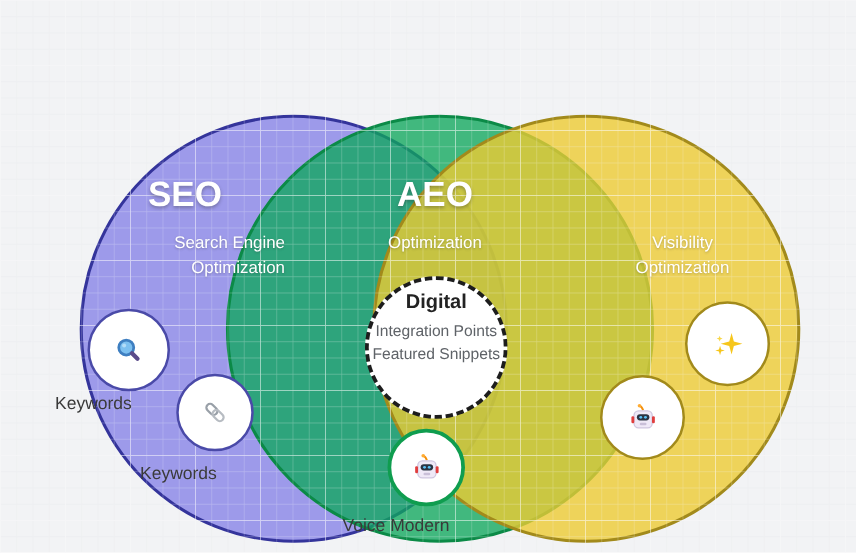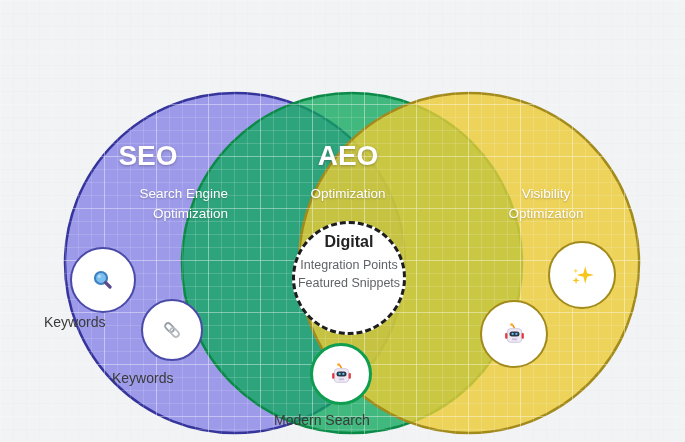--- a/index.html
+++ b/index.html
@@ -108,21 +108,21 @@
       <circle cx="9.2" cy="2.5" r="1.4" fill="#ffac33"></circle>
       <rect x="5" y="6.5" width="14" height="13" rx="3.5" fill="#efe9f7" stroke="#cfc6df" stroke-width="1"></rect>
       <rect x="3" y="10.5" width="2.2" height="5.5" rx="1" fill="#e03e3e"></rect>
       <rect x="18.8" y="10.5" width="2.2" height="5.5" rx="1" fill="#e03e3e"></rect>
       <rect x="7.2" y="9" width="9.6" height="4.8" rx="2.4" fill="#2b3442"></rect>
       <circle cx="10.2" cy="11.4" r="1.1" fill="#5bc2f7"></circle>
       <circle cx="13.8" cy="11.4" r="1.1" fill="#5bc2f7"></circle>
       <rect x="9.4" y="15.6" width="5.2" height="1.8" rx="0.9" fill="#c9bfd8"></rect>
     </svg>
   </div>
-  <div id="voice-label" class="abs node-label">Modern Search</div>
+  <div id="voice-label" class="abs node-label">Voice Modern</div>
 
   <div id="ai-circle" class="abs node-circle">
     <svg width="25" height="25" viewBox="0 0 24 24">
       <path d="M12 6 Q11 3 9.3 2.6" fill="none" stroke="#f4900c" stroke-width="1.5"></path>
       <circle cx="9.2" cy="2.5" r="1.4" fill="#ffac33"></circle>
       <rect x="5" y="6.5" width="14" height="13" rx="3.5" fill="#efe9f7" stroke="#cfc6df" stroke-width="1"></rect>
       <rect x="3" y="10.5" width="2.2" height="5.5" rx="1" fill="#e03e3e"></rect>
       <rect x="18.8" y="10.5" width="2.2" height="5.5" rx="1" fill="#e03e3e"></rect>
       <rect x="7.2" y="9" width="9.6" height="4.8" rx="2.4" fill="#2b3442"></rect>
       <circle cx="10.2" cy="11.4" r="1.1" fill="#5bc2f7"></circle>

